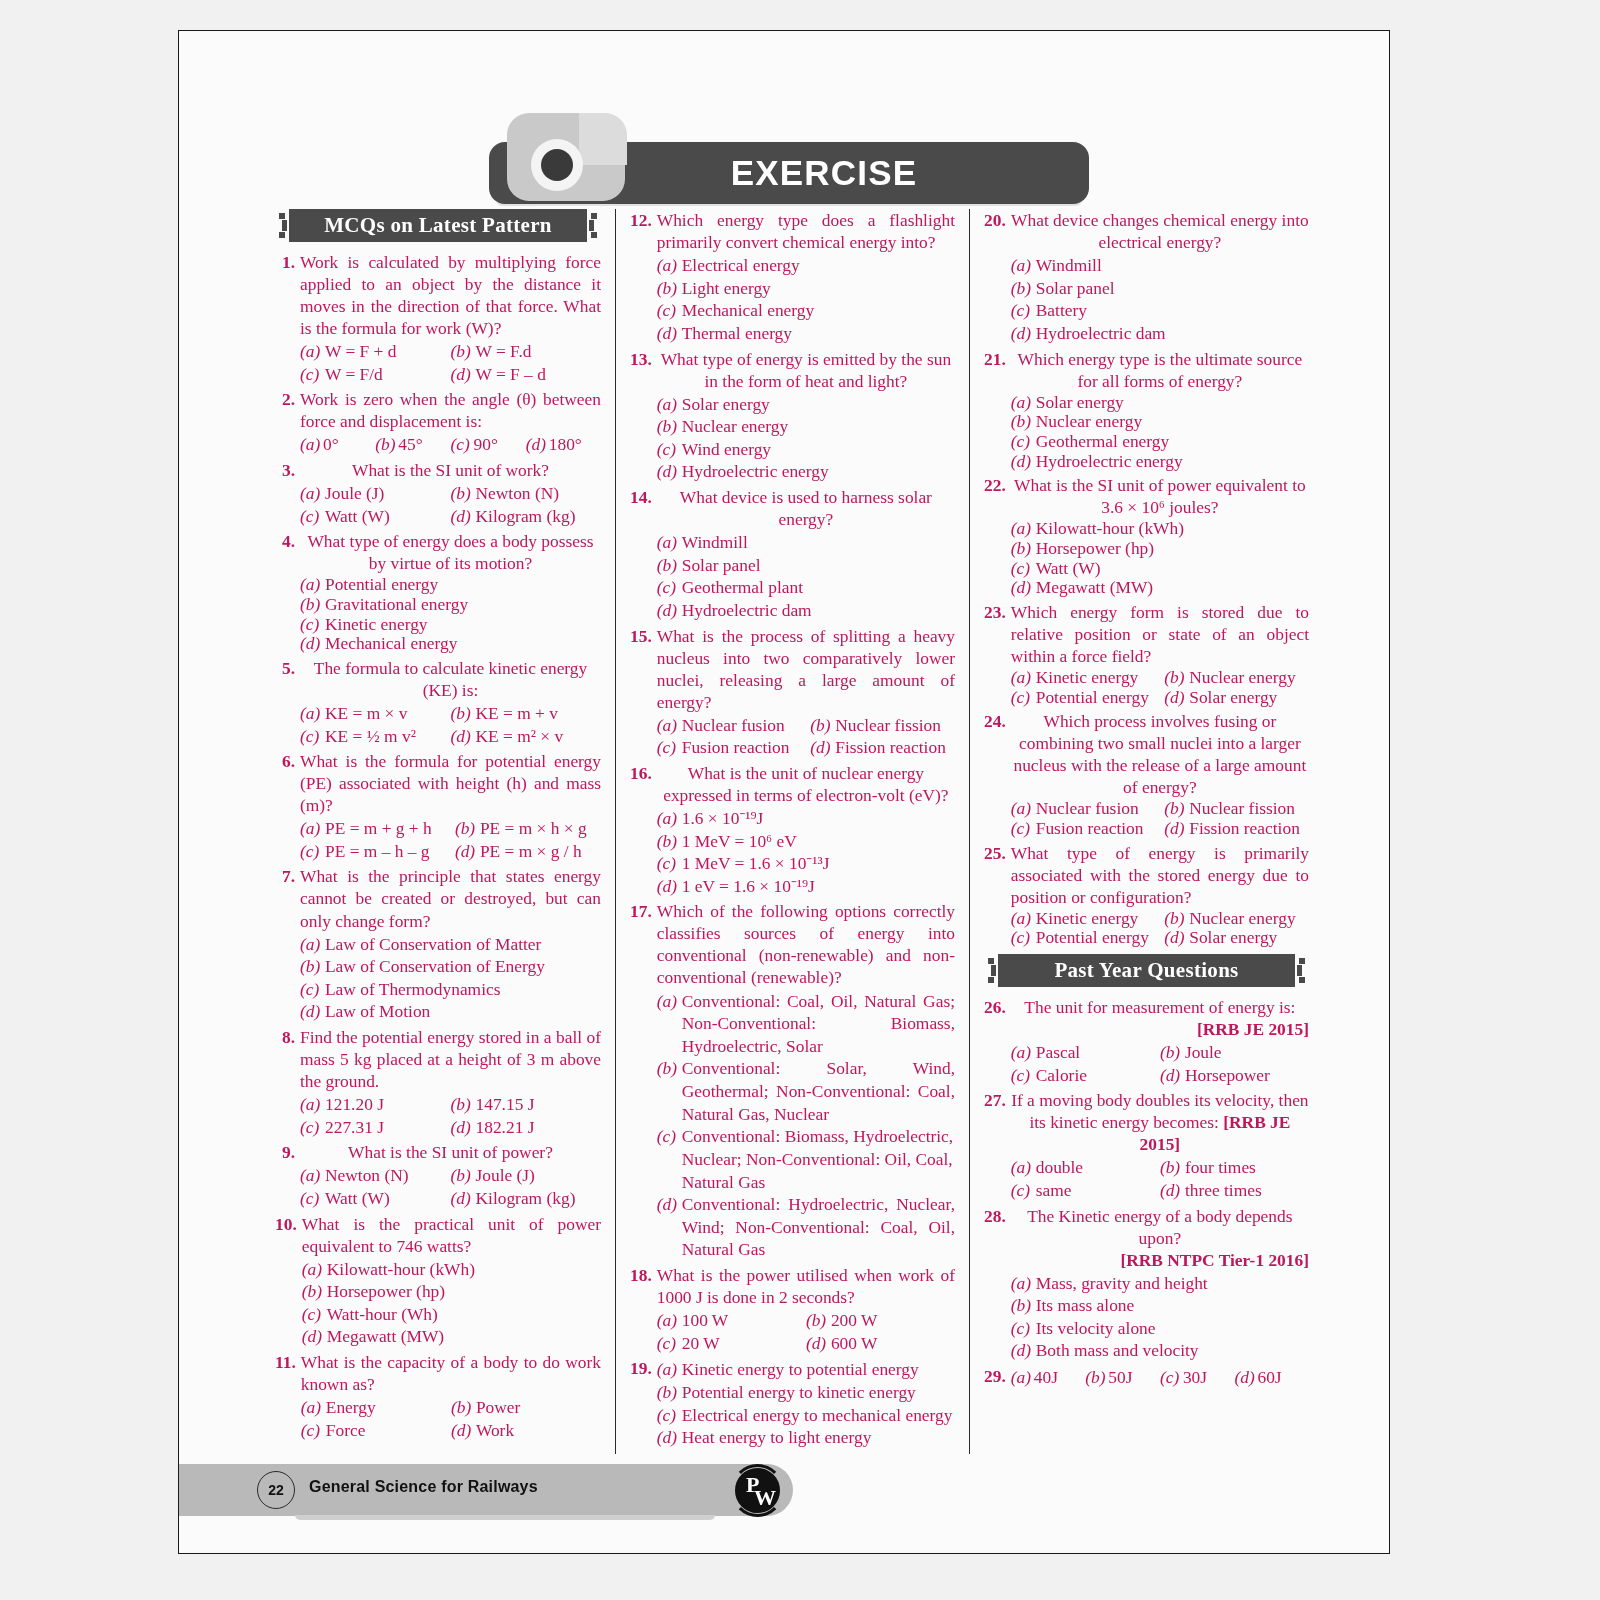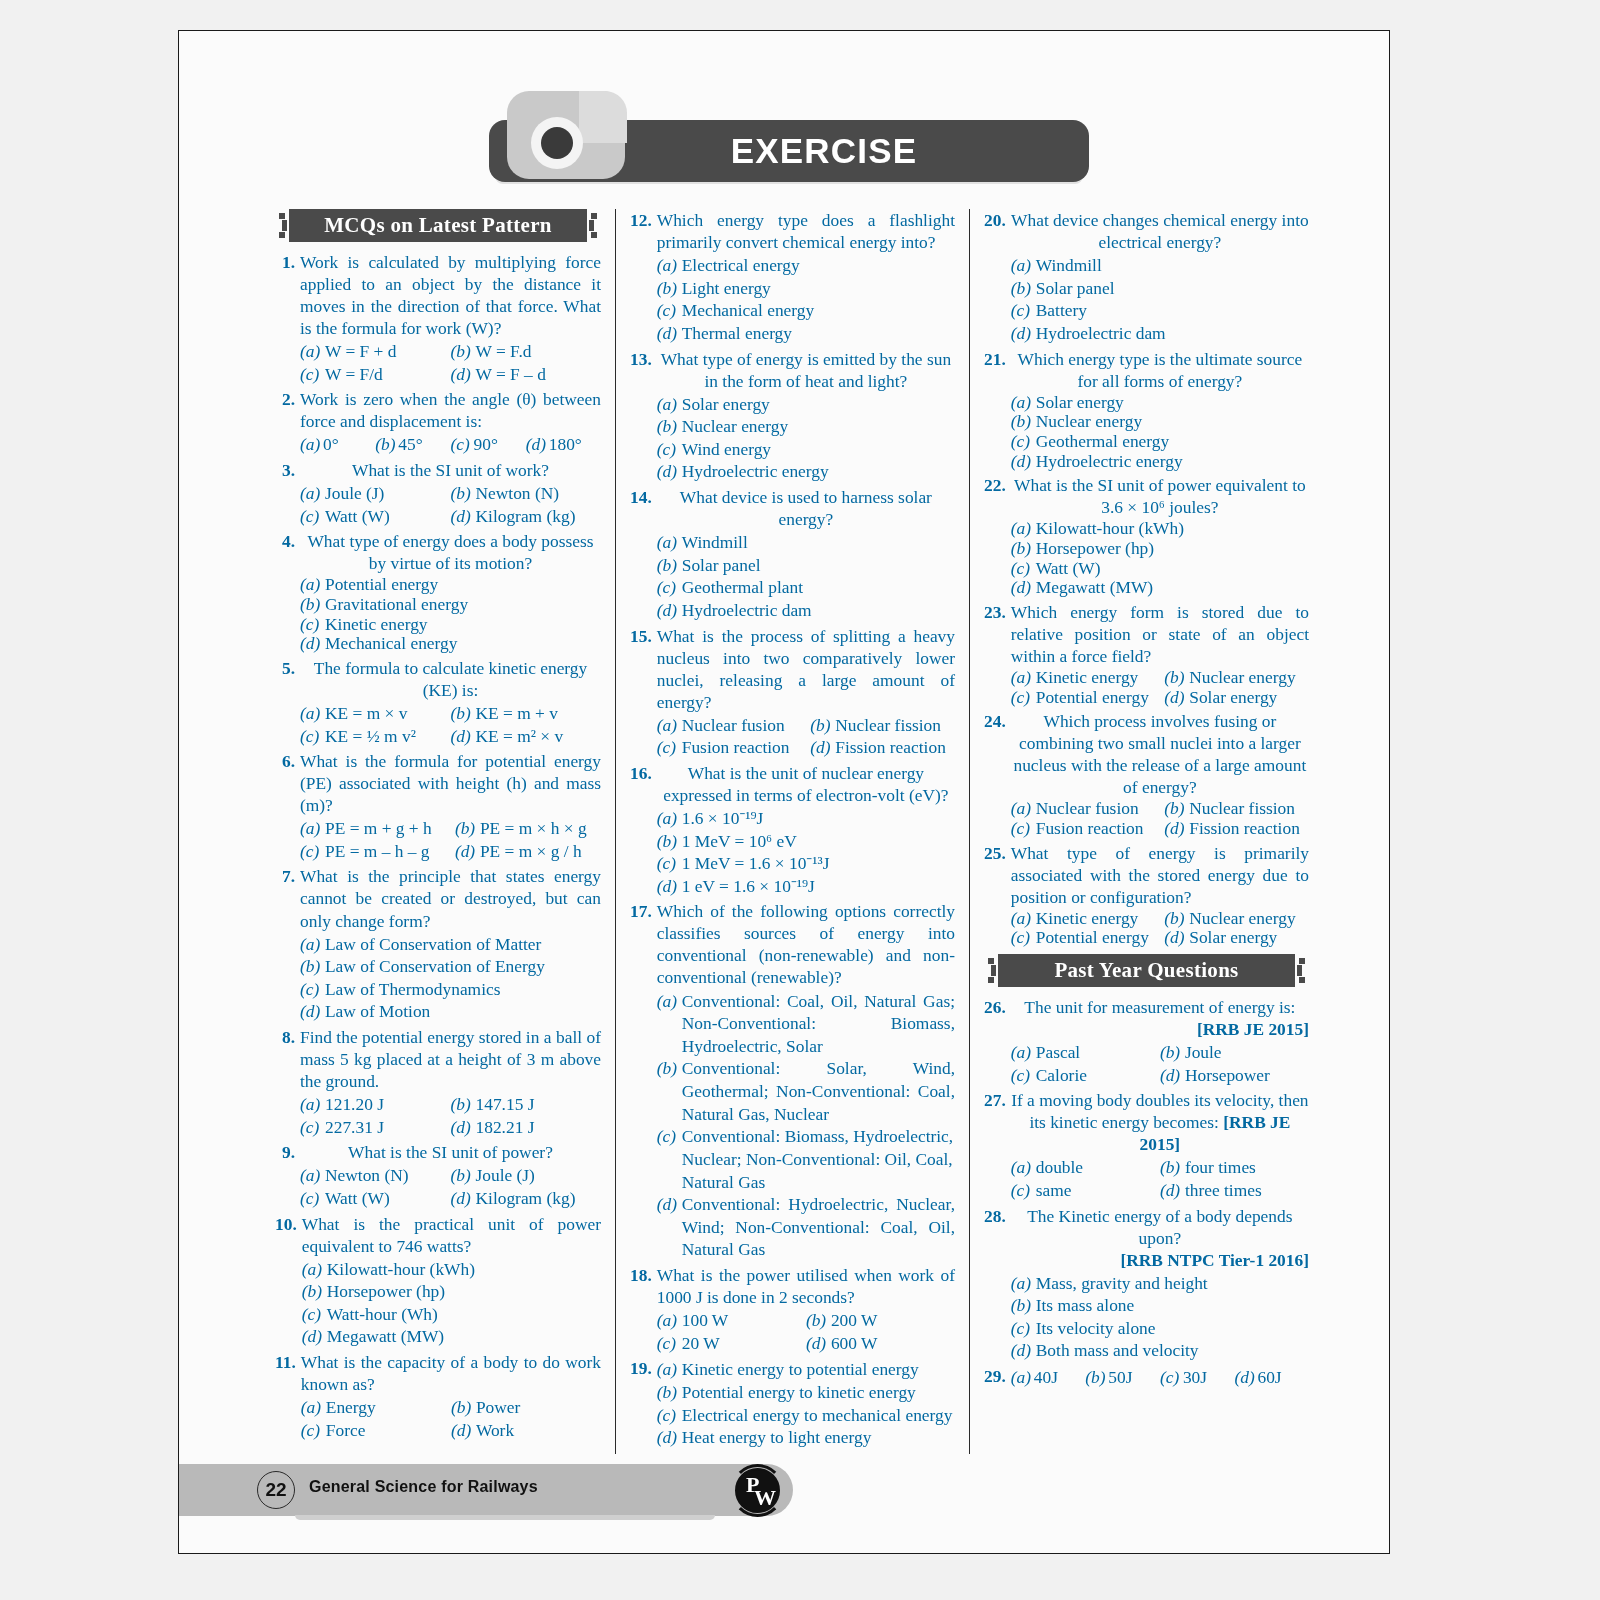--- a/index.html
+++ b/index.html
@@ -14,21 +14,21 @@
   .page {
     position:absolute;
     left:178px; top:30px;
     width:1212px; height:1524px;
     background:#fbfbfb;
     border:1.5px solid #1a1a1a;
   }
 
   
   .banner-wrap{
-    position:absolute; left:310px; top:46px; width:600px; height:120px;
+    position:absolute; left:310px; top:68px; width:600px; height:120px;
   }
   .banner-bar{
     position:absolute; left:0; top:43px; width:600px; height:62px;
     background:#4a4a4a; border-radius:16px;
   }
   .banner-title{
     position:absolute; left:0; top:43px; width:600px; height:62px;
     display:flex; align-items:center; justify-content:center;
     color:#ffffff; font-family:"Liberation Sans", sans-serif;
     font-weight:bold; font-size:35px; letter-spacing:1.2px;
@@ -83,21 +83,21 @@
   }
   .sec-head .nub{ position:absolute; width:6px; height:6px; background:#4a4a4a; }
   .sec-head .n1{ left:4px; top:4px; }
   .sec-head .n2{ left:4px; top:23px; }
   .sec-head .n3{ right:4px; top:4px; }
   .sec-head .n4{ right:4px; top:23px; }
   .sec-head .bar-l{ position:absolute; left:7px; top:11px; width:5px; height:11px; background:#4a4a4a;}
   .sec-head .bar-r{ position:absolute; right:7px; top:11px; width:5px; height:11px; background:#4a4a4a;}
 
   
-  .q{ display:flex; margin-bottom:3px; font-size:17.4px; line-height:1.265; color:#0369a1; }
+  .q{ display:flex; margin-bottom:3px; font-size:17.4px; line-height:1.265; color:#be185d; }
   .q .num{ flex:0 0 auto; min-width:25px; text-align:right; font-weight:bold; padding-right:5px; }
   .q .body{ flex:1 1 auto; }
   .q .stem{ text-align:justify; }
   .q .stem.nj{ text-align:center; }
 
   .opts{ margin-top:1px; }
   .opt-row{ display:flex; }
   .opt{ display:flex; font-size:17.4px; line-height:1.30; }
   .opt .k{ flex:0 0 auto; width:25px; font-style:italic; }
   .opt .t{ flex:1 1 auto; }
@@ -118,21 +118,21 @@
     background:#b9b9b9; border-radius:0 26px 26px 0;
   }
   .footer-tailshadow{
     position:absolute; left:116px; top:1484px; width:420px; height:5px;
     background:#cfcfcf; border-radius:0 0 8px 8px;
   }
   .pagecircle{
     position:absolute; left:78px; top:1440px; width:38px; height:38px;
     border:1.4px solid #2a2a2a; border-radius:50%;
     display:flex; align-items:center; justify-content:center;
-    font-family:"Liberation Sans", sans-serif; font-weight:bold; font-size:19px; color:#111;
+    font-family:"Liberation Sans", sans-serif; font-weight:bold; font-size:14px; color:#111;
     background:#b9b9b9;
   }
   .foot-title{
     position:absolute; left:130px; top:1447px;
     font-family:"Liberation Sans", sans-serif; font-weight:bold;
     font-size:16px; color:#111; letter-spacing:.2px;
   }
   .pw{
     position:absolute; left:556px; top:1437px; width:45px; height:45px;
     border-radius:50%; background:#111; color:#fff;

